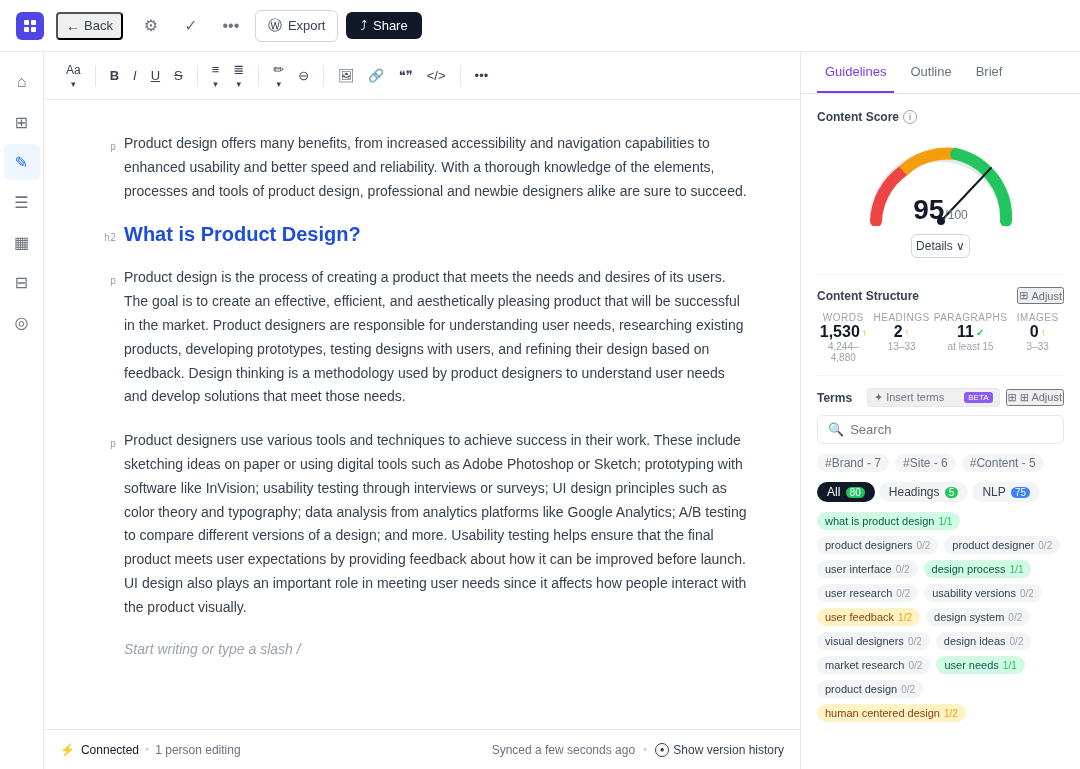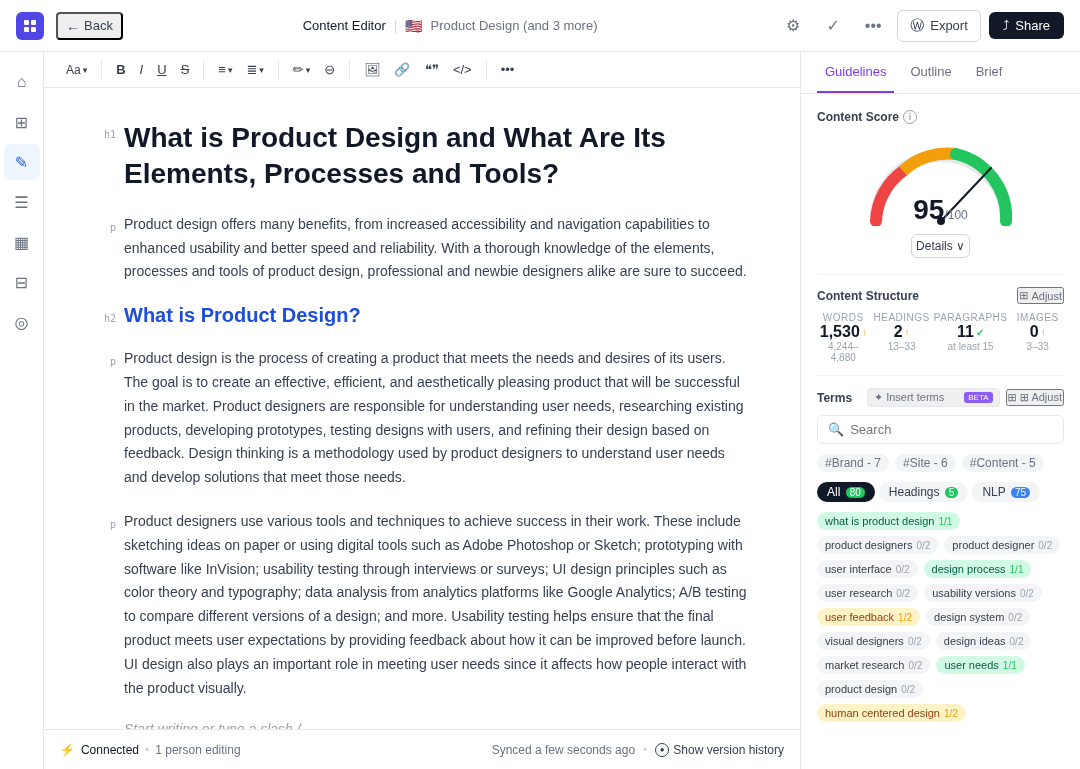--- a/index.html
+++ b/index.html
@@ -27,21 +27,21 @@
     .sidebar-icon { width: 36px; height: 36px; border-radius: 6px; display: flex; align-items: center; justify-content: center; cursor: pointer; color: #6b7280; font-size: 16px; }
     .sidebar-icon.active { background: #eff6ff; color: #2563eb; }
 
     
     .editor-area { flex: 1; display: flex; flex-direction: column; overflow: hidden; }
 
     
     .toolbar { display: flex; align-items: center; padding: 6px 16px; border-bottom: 1px solid #e5e7eb; gap: 4px; flex-shrink: 0; }
     .toolbar-group { display: flex; align-items: center; gap: 2px; }
     .toolbar-sep { width: 1px; height: 20px; background: #e5e7eb; margin: 0 4px; }
-    .tb-btn { padding: 4px 6px; border: none; background: none; cursor: pointer; border-radius: 4px; color: #374151; font-size: 13px; font-weight: 500; display: flex; align-items: center; gap: 2px; }
+    .tb-btn { padding: 4px 6px; border: none; background: none; cursor: pointer; border-radius: 4px; color: #374151; font-size: 13px; font-weight: 500; display: flex; align-items: center; gap: 2px; flex-direction: column; }
     .tb-btn.font-size { font-size: 12px; }
 
     
     .editor-content { flex: 1; overflow-y: auto; padding: 32px 48px; max-width: 780px; }
     .h1-tag, .h2-tag, .p-tag { font-size: 10px; color: #9ca3af; font-family: monospace; margin-right: 8px; flex-shrink: 0; }
     .content-row { display: flex; align-items: flex-start; margin-bottom: 20px; }
     .content-label { width: 32px; padding-top: 4px; text-align: right; flex-shrink: 0; }
     .content-body { flex: 1; }
     h1.article-title { font-size: 28px; font-weight: 700; color: #111827; line-height: 1.3; }
     h2.article-h2 { font-size: 20px; font-weight: 700; color: #1d4ed8; }
@@ -130,26 +130,20 @@
         <rect x="2" y="2" width="5" height="5" rx="1"></rect>
         <rect x="9" y="2" width="5" height="5" rx="1"></rect>
         <rect x="2" y="9" width="5" height="5" rx="1"></rect>
         <rect x="9" y="9" width="5" height="5" rx="1"></rect>
       </svg>
   </div>
   <button class="back-btn">
     <span class="back-arrow">←</span>
     <span>Back</span>
   </button>
-  <div class="topbar-center">
-    <span class="editor-label">Content Editor</span>
-    <span style="color:#d1d5db;">|</span>
-    <span class="flag-emoji">🇺🇸</span>
-    <span style="color:#6b7280;">Product Design (and 3 more)</span>
-  </div>
   <div class="topbar-right">
     <button class="icon-btn" title="Settings">⚙</button>
     <button class="icon-btn" title="Check">✓</button>
     <button class="icon-btn" title="More">•••</button>
     <button class="export-btn">
       <span style="font-size:14px;">Ⓦ</span>
       <span>Export</span>
     </button>
     <button class="share-btn">
       <span>⤴</span>
@@ -231,26 +225,20 @@
           </button>
       </div>
       <div class="toolbar-sep"></div>
       <button class="tb-btn">
           <span>•••</span>
         </button>
     </div>
 
     <div class="editor-content">
 
-      <div class="content-row">
-        <div class="content-label"><span class="h1-tag">h1</span></div>
-        <div class="content-body">
-          <h1 class="article-title">What is Product Design and What Are Its Elements, Processes and Tools?</h1>
-        </div>
-      </div>
 
       <div class="content-row">
         <div class="content-label"><span class="p-tag">p</span></div>
         <div class="content-body">
           <p class="article-p">Product design offers many benefits, from increased accessibility and navigation capabilities to enhanced usability and better speed and reliability. With a thorough knowledge of the elements, processes and tools of product design, professional and newbie designers alike are sure to succeed.</p>
         </div>
       </div>
 
       <div class="content-row">
         <div class="content-label"><span class="h2-tag">h2</span></div>

